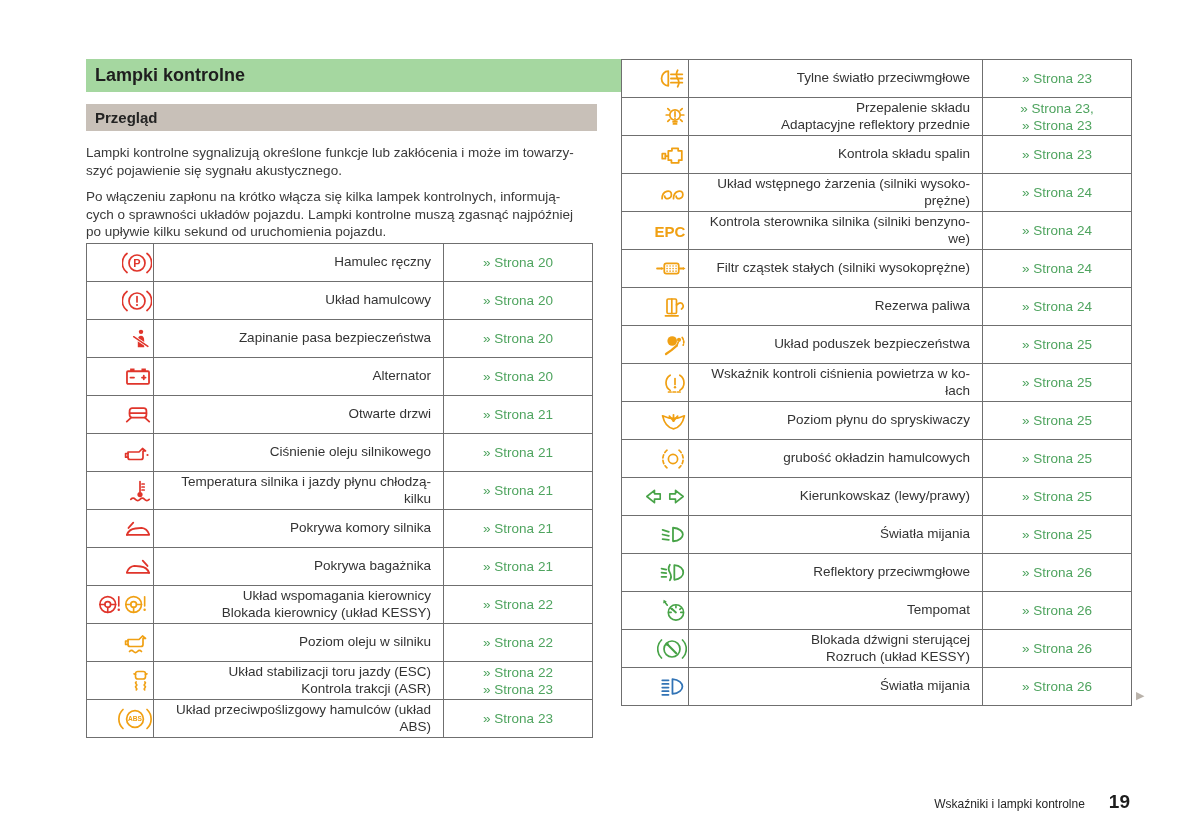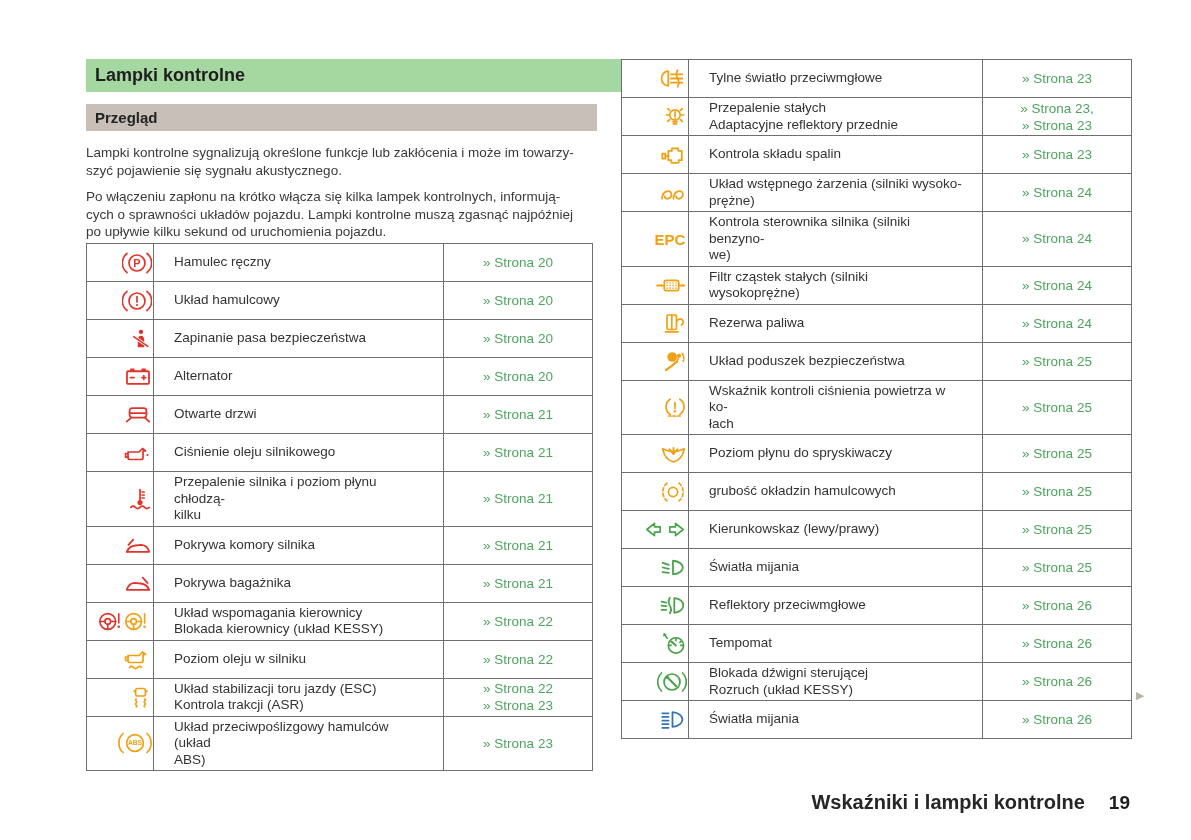--- a/index.html
+++ b/index.html
@@ -25,26 +25,26 @@
   .intro .para { margin-bottom:9px; }
   .intro .para div { white-space:nowrap; }
 
   table.lamp-table { border-collapse:collapse; table-layout:fixed; background:#fff;
     border:1.5px solid #4e4e4e; }
   #left-table  { position:absolute; left:86px;  top:243px; width:507px; }
   #right-table { position:absolute; left:621px; top:59px;  width:511px; }
   .lamp-table td { border:1px solid #6f6f6f; height:33px; vertical-align:middle; }
   .cell-icon { width:64px; text-align:right; }
   .cell-icon svg { vertical-align:middle; }
-  .cell-label { padding:2px 20px; font-size:13.5px; line-height:16.5px; color:#333; }
+  .cell-label { padding:2px 12px; font-size:13.5px; line-height:16.5px; color:#333;text-align:right; }
   .cell-link { width:146px; text-align:center; font-size:13.5px; line-height:17px; }
   .page-link { color:#4fa45f; cursor:pointer; }
 
   .footer { position:absolute; top:791px; left:86px; width:1044px; text-align:right; }
-  .footer .chapter { font-size:20px; font-weight:bold; color:#262626; }
+  .footer .chapter { font-size:12px; font-weight:normal; color:#262626; }
   .footer .pagenum { font-size:19px; font-weight:bold; color:#1d1d1d; margin-left:24px; }
   .cont-arrow { position:absolute; left:1136px; top:689px; font-size:11px; color:#b9b2aa; }
 </style>
 </head>
 <body>
 
 <div class="bar-title">Lampki kontrolne</div>
 <div class="bar-section">Przegląd</div>
 
 <div class="intro">
@@ -150,21 +150,21 @@
       <tr>
         <td class="cell-icon" style="color: rgb(224, 53, 43);"><svg width="24" height="24" viewBox="0 0 24 24" fill="none" stroke="currentColor" stroke-width="1.7" stroke-linecap="round" stroke-linejoin="round">
             <path d="M12,2.5 V13"></path>
             <path d="M14,5 h2.2"></path>
             <path d="M14,8 h2.2"></path>
             <path d="M14,11 h2.2"></path>
             <circle cx="12" cy="15.6" r="2.6" fill="currentColor" stroke="none"></circle>
             <path d="M2.8,20.4 q2.3,-2.4 4.6,0 t4.6,0 t4.6,0 t4.6,0"></path>
           </svg></td>
         <td class="cell-label">
-          <div>Przepalenie silnika i poziom płynu chłodzą-</div>
+          <div>Temperatura silnika i jazdy płynu chłodzą-</div>
           <div>kilku</div>
         </td>
         <td class="cell-link">
           <div class="page-link">» Strona 21</div>
         </td>
       </tr>
       <tr>
         <td class="cell-icon" style="color: rgb(224, 53, 43);"><svg width="28" height="19" viewBox="0 0 26 18" fill="none" stroke="currentColor" stroke-width="1.7" stroke-linecap="round" stroke-linejoin="round">
             <path d="M2.5,15 q2,-5.5 8,-6 l6,-0.5 q5,0.5 7,6"></path>
             <path d="M2.5,15 h21"></path>
@@ -292,21 +292,21 @@
             <path d="M10,16.8 h4"></path>
             <path d="M10.4,18.9 h3.2"></path>
             <path d="M3.2,10 h2.4"></path>
             <path d="M18.4,10 h2.4"></path>
             <path d="M4.8,3.6 l1.8,1.8"></path>
             <path d="M17.4,5.4 l1.8,-1.8"></path>
             <path d="M4.8,16.4 l1.8,-1.8"></path>
             <path d="M17.4,14.6 l1.8,1.8"></path>
           </svg></td>
         <td class="cell-label">
-          <div>Przepalenie stałych</div>
+          <div>Przepalenie składu</div>
           <div>Adaptacyjne reflektory przednie</div>
         </td>
         <td class="cell-link">
           <div class="page-link">» Strona 23,</div>
           <div class="page-link">» Strona 23</div>
         </td>
       </tr>
       <tr>
         <td class="cell-icon" style="color: rgb(240, 160, 19);"><svg width="27" height="19" viewBox="0 0 26 18" fill="none" stroke="currentColor" stroke-width="1.7" stroke-linecap="round" stroke-linejoin="round">
             <path d="M8,5.5 h3.5 V3 h6 v2.5 h3.5 v9 h-3 v2.5 h-7 v-2.5 h-3 z"></path>

